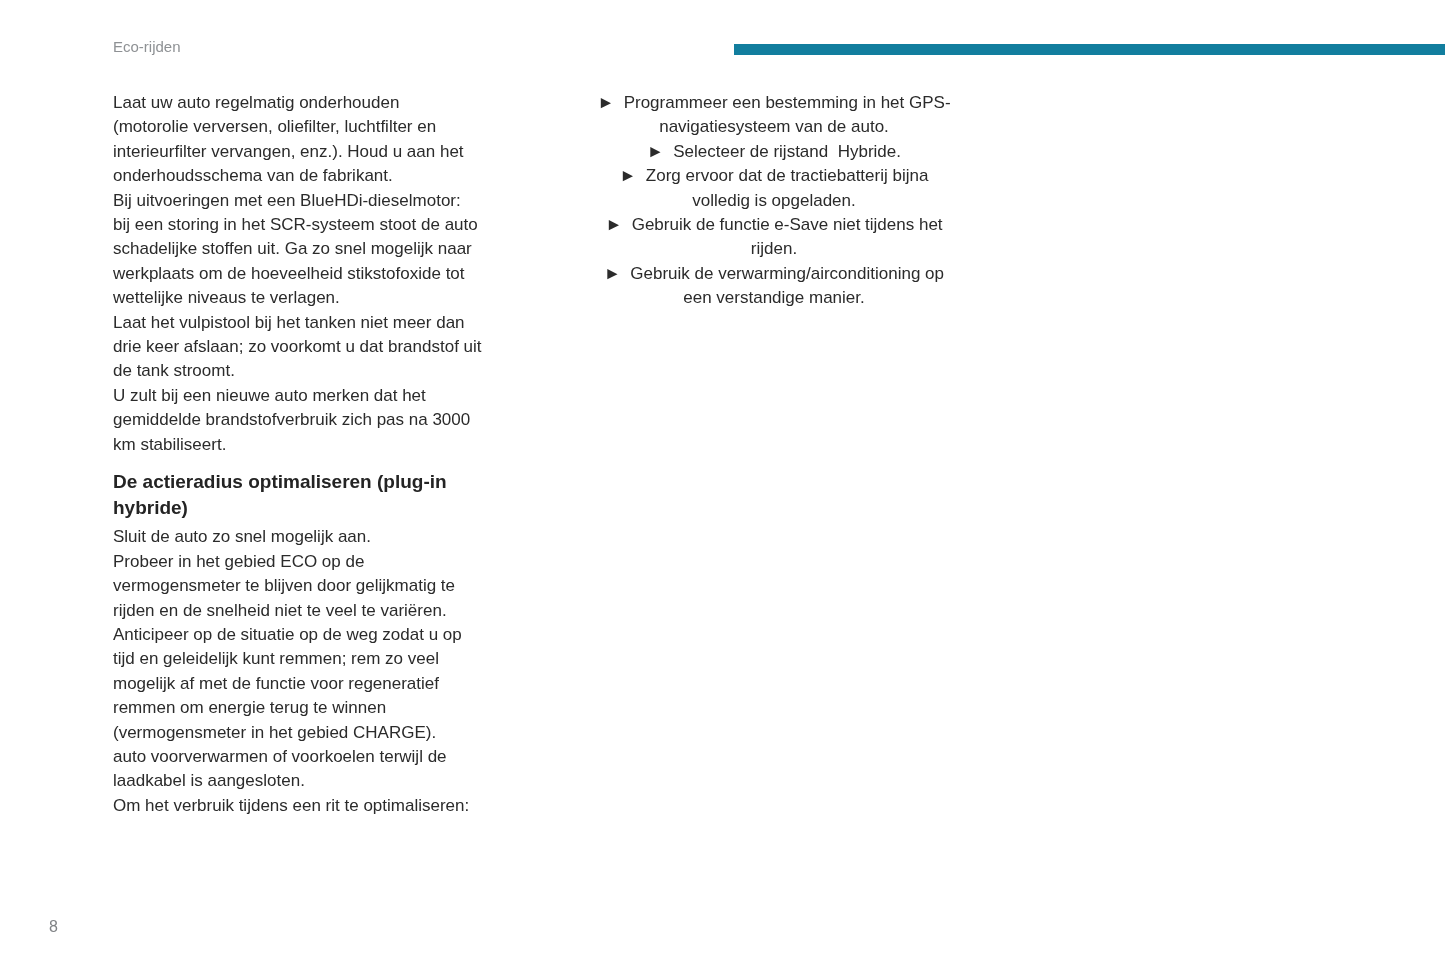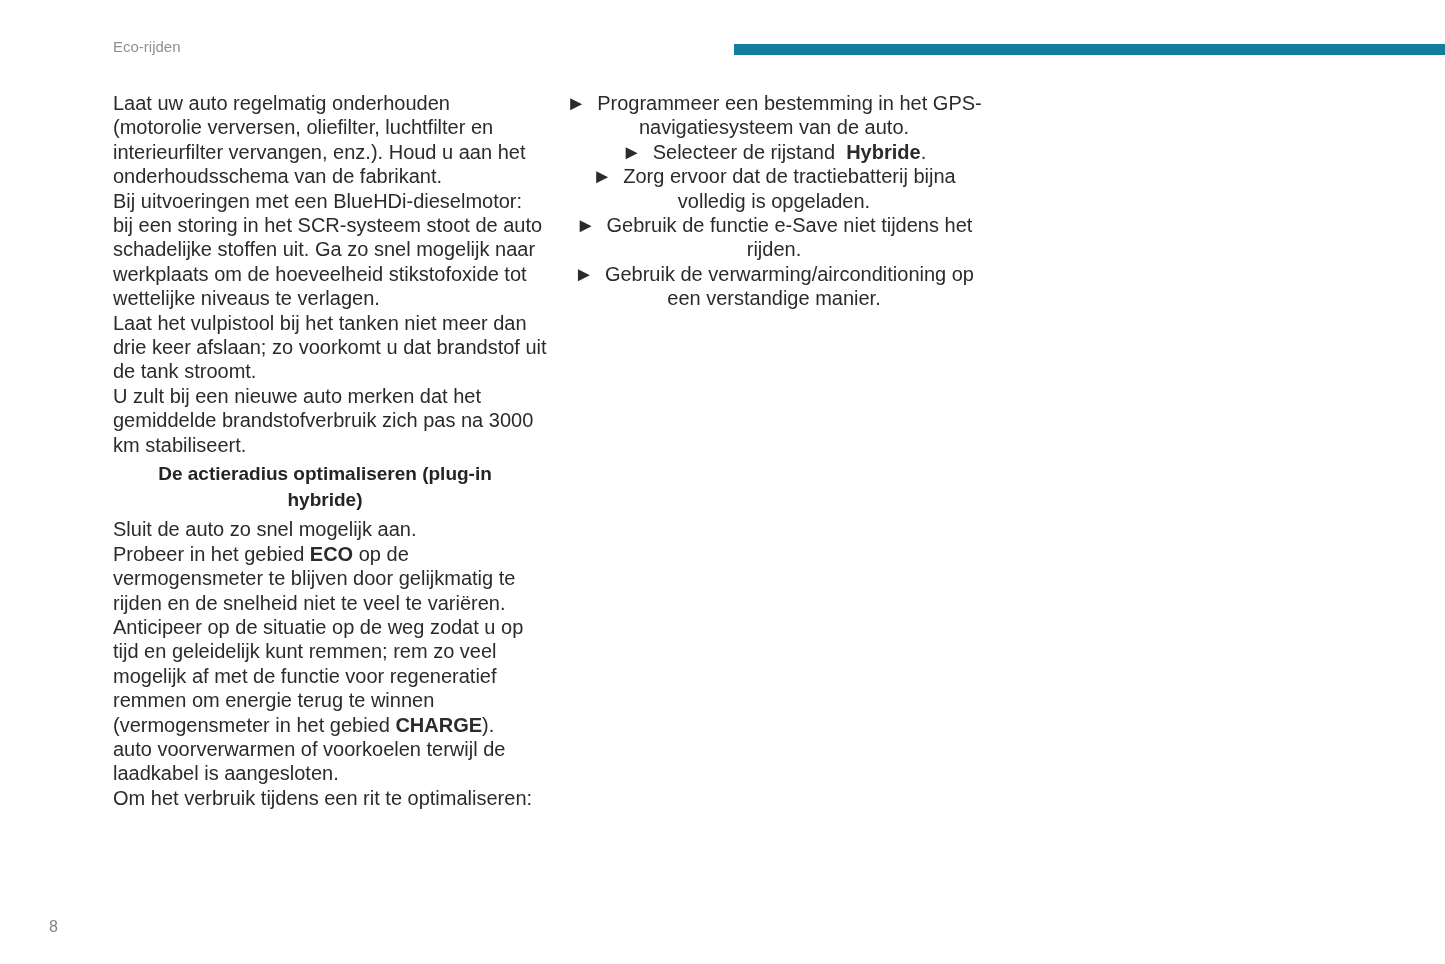--- a/index.html
+++ b/index.html
@@ -32,30 +32,29 @@
   }
   .column {
     position: absolute;
     top: 91px;
     width: 424px;
   }
   .col-left  { left: 113px; }
   .col-right { left: 562px; text-align: center; }
   .paragraph { margin: 0; }
   .line {
-    font-size: 20px;
+    font-size: 17px;
     line-height: 24.4px;
     white-space: pre;
     color: #2b2b2b;
   }
-  .b { font-weight: bold; }
+  .b { font-weight: normal; }
   .section-heading {
-    margin: 4px 0 5px 0;
+    margin: 12px 0 5px 0;
     font-weight: bold;
-    text-align: center;
   }
   .h-line {
     font-size: 19px;
     line-height: 25.6px;
     white-space: pre;
     color: #242424;
     font-weight: bold;
   }
   .page-number {
     position: absolute;

